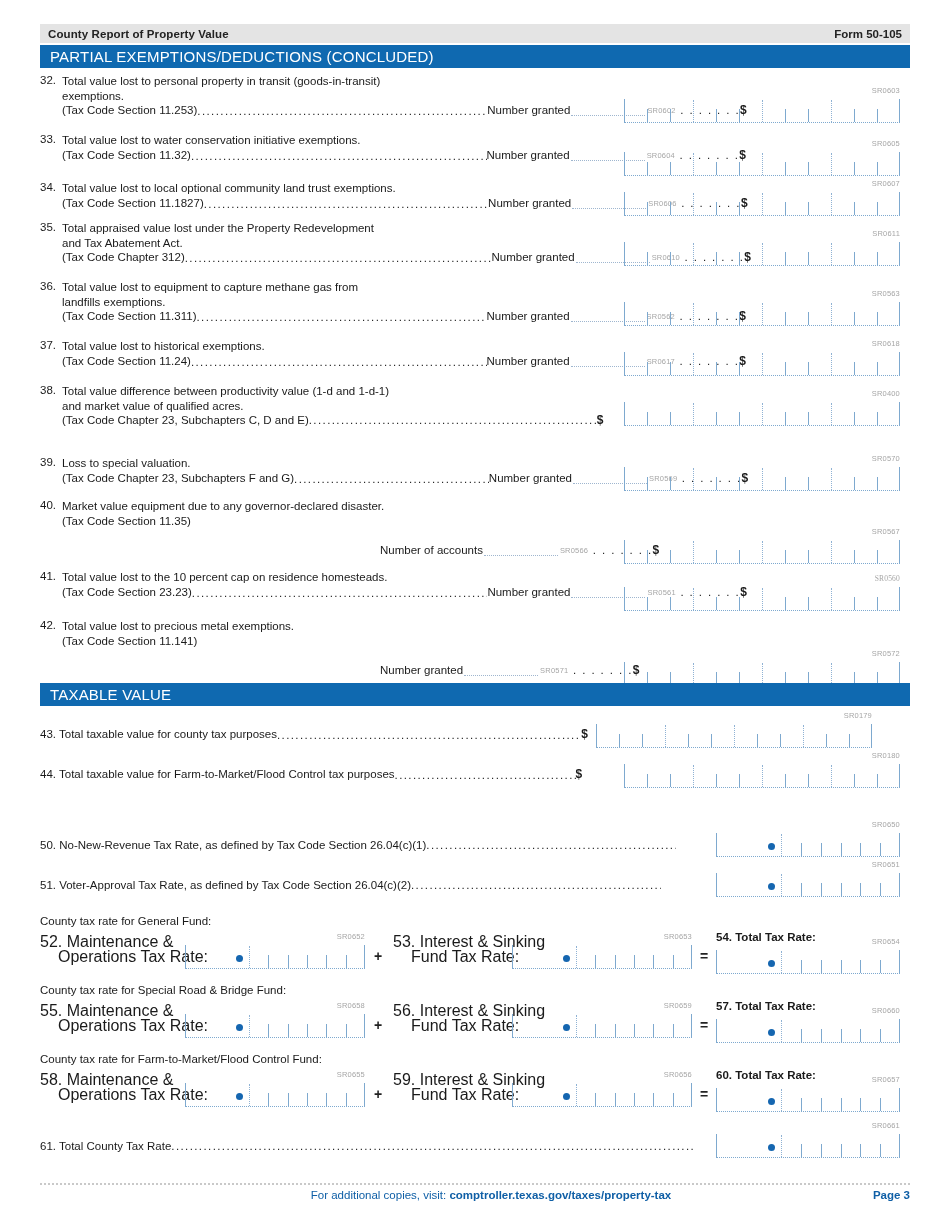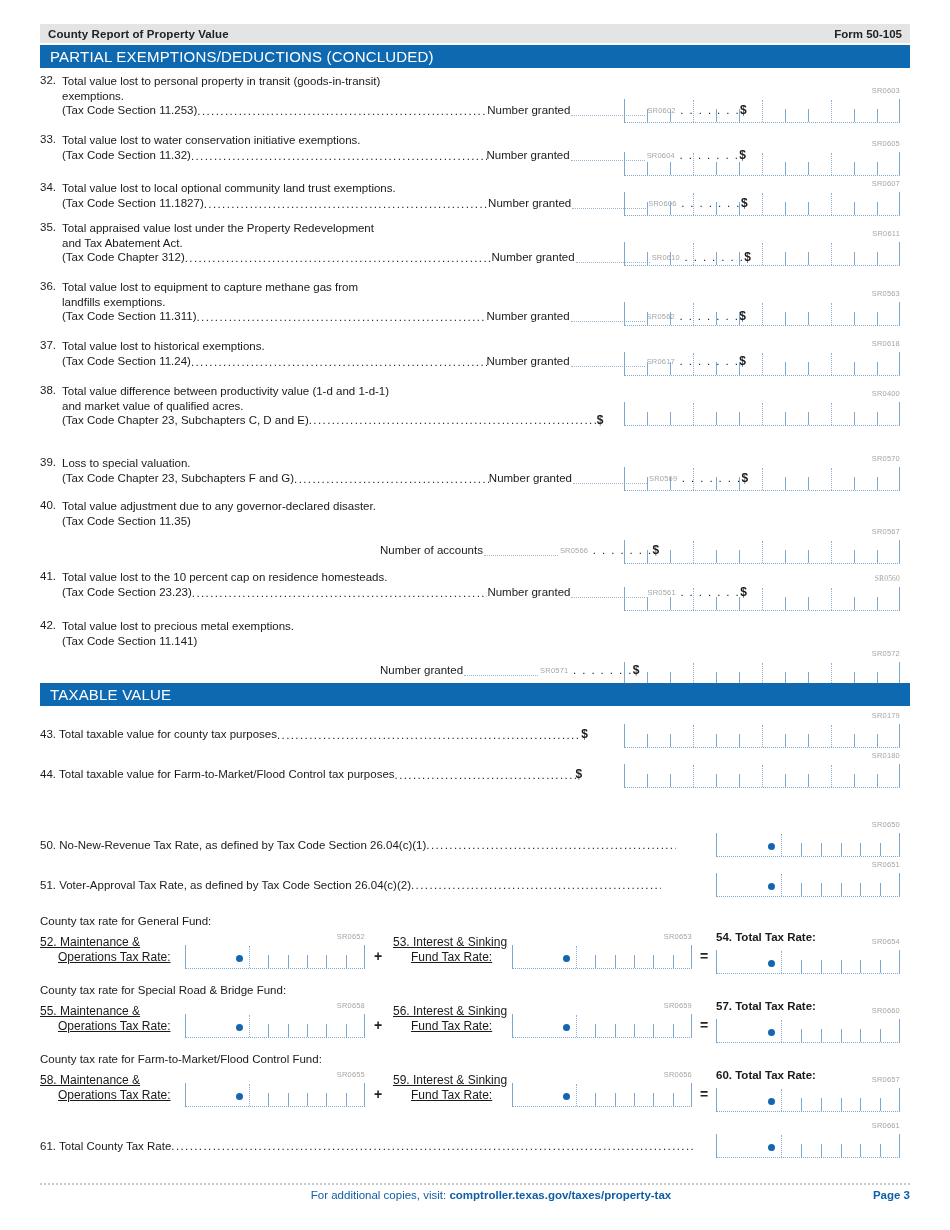--- a/index.html
+++ b/index.html
@@ -121,21 +121,21 @@
   .rowline{
     position:absolute;left:40px;
     font-size:11.5px;white-space:nowrap;
   }
 
   .subhead{
     position:absolute;left:40px;
     font-size:11.5px;
   }
   .ratelbl{
-    position:absolute;font-size:12px;line-height:14.5px;text-decoration:underline;
+    position:absolute;font-size:16px;line-height:14.5px;
   }
   .op{
     position:absolute;font-size:14px;font-weight:bold;color:#222;
   }
   .totlbl{position:absolute;font-size:11.5px;font-weight:bold;}
 
   
   .footrule{
     position:absolute;left:40px;top:1183px;width:870px;height:0;
     border-top:2px dotted #c9c9c9;
@@ -365,21 +365,21 @@
           <div class="tick small" style="left: 161px;"></div>
           <div class="tick small" style="left: 184px;"></div>
           <div class="tick sep" style="left: 207px;"></div>
           <div class="tick small" style="left: 230px;"></div>
           <div class="tick small" style="left: 253px;"></div>
         </div>
       </div>
       <div class="item" style="top: 499px;">
         <div class="num">40.</div>
         <div class="txt">
-          <span class="ln">Total value adjustment due to any governor-declared disaster.</span>
+          <span class="ln">Market value equipment due to any governor-declared disaster.</span>
           <span class="ln">(Tax Code Section 11.35)</span>
           <span class="ln" style="position: absolute; left: 318px; top: 44px; white-space: nowrap;"><span class="ng">Number of accounts</span><span class="ngfield"></span><span class="srcode">SR0566</span><span class="dollarlead"> . . . . . . .</span><span class="dollar">$</span></span>
         </div>
       </div>
       <div class="combwrap" style="left: 624px; top: 538px; width: 276px;">
         <div class="comb-label" style="top: -11px; padding-left: 38px;">SR0567</div>
         <div class="comb">
           <div class="edge-l"></div>
           <div class="edge-r"></div>
           <div class="tick small" style="left: 23px;"></div>
@@ -446,21 +446,21 @@
           <div class="tick small" style="left: 253px;"></div>
         </div>
       </div>
     </div>
 
   <div class="section-bar" style="top:683px;">
     <span>TAXABLE VALUE</span>
   </div>
   <div id="taxable-host">
       <div class="rowline" style="top: 727px;"><span>43. </span><span>Total taxable value for county tax purposes</span><span class="leaderline" style="width: 304.2px;">................................................................................................................................................................</span><span class="dollar">$</span></div>
-      <div class="combwrap" style="left: 624px; top: 722px; width: 276px;">
+      <div class="combwrap" style="left: 596px; top: 722px; width: 276px;">
         <div class="comb-label" style="top: -11px;">SR0179</div>
         <div class="comb">
           <div class="edge-l"></div>
           <div class="edge-r"></div>
           <div class="tick small" style="left: 23px;"></div>
           <div class="tick small" style="left: 46px;"></div>
           <div class="tick sep" style="left: 69px;"></div>
           <div class="tick small" style="left: 92px;"></div>
           <div class="tick small" style="left: 115px;"></div>
           <div class="tick sep" style="left: 138px;"></div>

